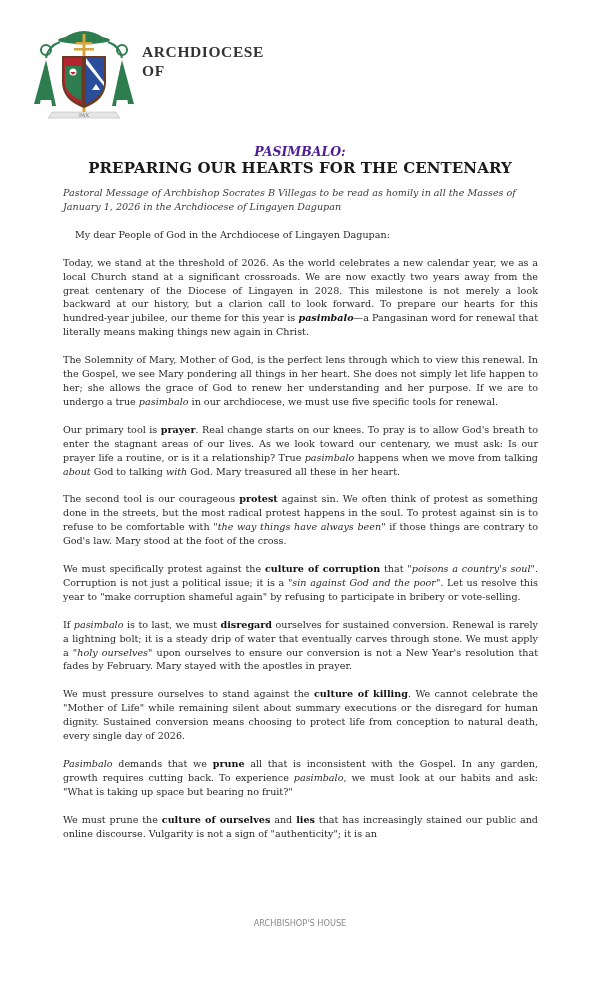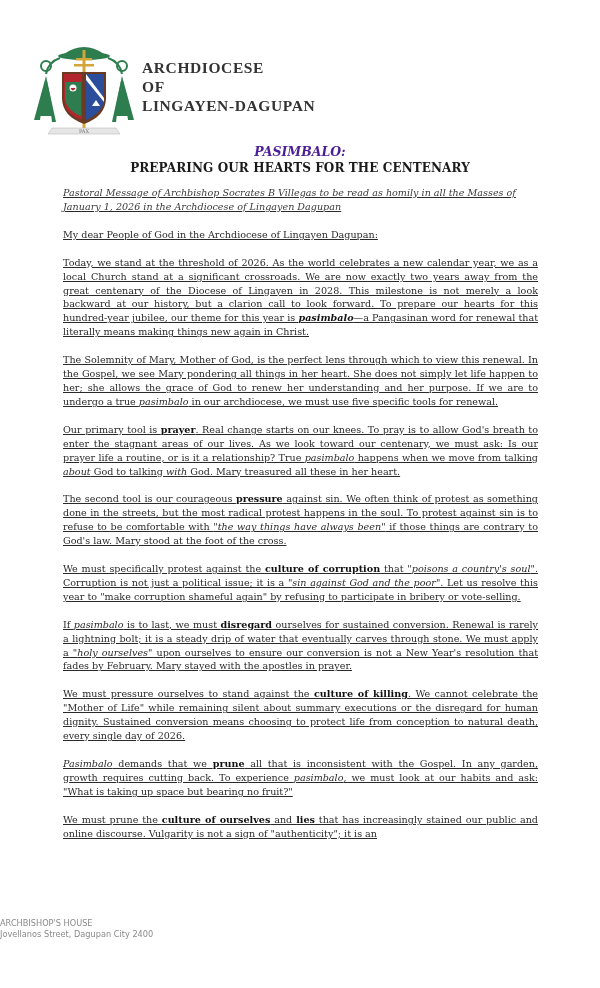--- a/index.html
+++ b/index.html
@@ -1,31 +1,31 @@
 <!DOCTYPE html>
 <html><head>
 <meta charset="utf-8">
 <style>
   html, body { margin: 0; padding: 0; background: #ffffff; }
   body { width: 600px; height: 988px; overflow: hidden; position: relative;
          font-family: "DejaVu Serif", "Liberation Serif", serif; color: #2a2a2a; }
-  .letterhead { position: absolute; left: 34px; top: 36px; width: 300px; height: 105px; }
+  .letterhead { position: absolute; left: 34px; top: 20px; width: 300px; height: 105px; }
   .crest { position: absolute; left: 0; top: 0; width: 100px; height: 105px; }
   .org-name { position: absolute; left: 108px; top: 22px; font-family: "Liberation Serif", "DejaVu Serif", serif;
               font-size: 15.5px; line-height: 19px; letter-spacing: 0.6px; color: #333; font-weight: bold; }
   .org-name div { white-space: nowrap; }
   .title-block { position: absolute; left: 0; width: 600px; top: 144px; text-align: center; }
   .title-line1 { font-size: 12.5px; font-weight: bold; font-style: italic; line-height: 16px; color: #4c1d95; }
-  .title-line2 { font-size: 12px; font-weight: bold; line-height: 16px; color: #1a1a1a; letter-spacing: 0.1px; }
-  .content { position: absolute; left: 63px; top: 186px; width: 475px; font-size: 9.6px; line-height: 13.9px; text-decoration: underline; }
+  .title-line2 { font-size: 15px; font-weight: bold; line-height: 16px; color: #1a1a1a; letter-spacing: 0.1px; }
+  .content { position: absolute; left: 63px; top: 186px; width: 475px; font-size: 9.6px; line-height: 13.9px; }
   .subtitle { font-style: italic; margin: 0 0 14px 0; color: #3a3a3a; }
-  .salutation { margin: 0 0 14px 0; }
+  .salutation { margin: 0 0 14px 12px; }
   .para { margin: 0 0 14px 0; text-align: justify; }
   .para b { font-weight: bold; color: #111; }
-  .footer { position: absolute; left: 0; width: 600px; top: 918px; 
+  .footer { position: absolute; left: 0; width: 600px; top: 918px; text-align: center;
             font-family: "DejaVu Sans", "Liberation Sans", sans-serif; font-size: 8.2px; line-height: 11px; color: #8a8a8a; }
 </style>
 </head>
 <body>
 
 <div class="letterhead">
   <div class="crest">
     <svg width="100" height="105" viewBox="0 0 100 105">
 
       <path d="M30 18 Q50 4 70 18 L74 22 Q50 14 26 22 Z" fill="#2e7d4f"></path>
@@ -60,41 +60,39 @@
       <path d="M36.5 52 Q39 57 41.5 52" fill="#b3262d"></path>
       <polygon points="62,64 66,70 58,70" fill="#ffffff"></polygon>
 
       <path d="M18 92 L82 92 L86 98 L14 98 Z" fill="#e6e6e6" stroke="#bdbdbd" stroke-width="0.6"></path>
       <text x="50" y="97" text-anchor="middle" font-size="5" fill="#777" font-family="DejaVu Serif, serif">PAX</text>
     </svg>
   </div>
   <div class="org-name">
     <div>ARCHDIOCESE</div>
     <div>OF</div>
-    <div>LINGAYEN-DAGUPAN</div>
   </div>
 </div>
 
 <div class="title-block">
   <div class="title-line1">PASIMBALO:</div>
   <div class="title-line2">PREPARING OUR HEARTS FOR THE CENTENARY</div>
 </div>
 
 <div class="content">
   <p class="subtitle">Pastoral Message of Archbishop Socrates B Villegas to be read as homily in all the Masses of January 1, 2026 in the Archdiocese of Lingayen Dagupan</p>
   <p class="salutation">My dear People of God in the Archdiocese of Lingayen Dagupan:</p>
   <div>
     <p class="para">Today, we stand at the threshold of 2026. As the world celebrates a new calendar year, we as a local Church stand at a significant crossroads. We are now exactly two years away from the great centenary of the Diocese of Lingayen in 2028. This milestone is not merely a look backward at our history, but a clarion call to look forward. To prepare our hearts for this hundred-year jubilee, our theme for this year is <b><i>pasimbalo</i></b>—a Pangasinan word for renewal that literally means making things new again in Christ.</p>
     <p class="para">The Solemnity of Mary, Mother of God, is the perfect lens through which to view this renewal. In the Gospel, we see Mary pondering all things in her heart. She does not simply let life happen to her; she allows the grace of God to renew her understanding and her purpose. If we are to undergo a true <i>pasimbalo</i> in our archdiocese, we must use five specific tools for renewal.</p>
     <p class="para">Our primary tool is <b>prayer</b>. Real change starts on our knees. To pray is to allow God's breath to enter the stagnant areas of our lives. As we look toward our centenary, we must ask: Is our prayer life a routine, or is it a relationship? True <i>pasimbalo</i> happens when we move from talking <i>about</i> God to talking <i>with</i> God. Mary treasured all these in her heart.</p>
-    <p class="para">The second tool is our courageous <b>pressure</b> against sin. We often think of protest as something done in the streets, but the most radical protest happens in the soul. To protest against sin is to refuse to be comfortable with <i>"the way things have always been"</i> if those things are contrary to God's law. Mary stood at the foot of the cross.</p>
+    <p class="para">The second tool is our courageous <b>protest</b> against sin. We often think of protest as something done in the streets, but the most radical protest happens in the soul. To protest against sin is to refuse to be comfortable with <i>"the way things have always been"</i> if those things are contrary to God's law. Mary stood at the foot of the cross.</p>
     <p class="para">We must specifically protest against the <b>culture of corruption</b> that "<i>poisons a country's soul</i>". Corruption is not just a political issue; it is a "<i>sin against God and the poor</i>". Let us resolve this year to "make corruption shameful again" by refusing to participate in bribery or vote-selling.</p>
     <p class="para">If <i>pasimbalo</i> is to last, we must <b>disregard</b> ourselves for sustained conversion. Renewal is rarely a lightning bolt; it is a steady drip of water that eventually carves through stone. We must apply a "<i>holy ourselves</i>" upon ourselves to ensure our conversion is not a New Year's resolution that fades by February.  Mary stayed with the apostles in prayer.</p>
     <p class="para">We must pressure ourselves to stand against the <b>culture of killing</b>. We cannot celebrate the "Mother of Life" while remaining silent about summary executions or the disregard for human dignity. Sustained conversion means choosing to protect life from conception to natural death, every single day of 2026.</p>
     <p class="para"><i>Pasimbalo</i> demands that we <b>prune</b> all that is inconsistent with the Gospel. In any garden, growth requires cutting back. To experience <i>pasimbalo</i>, we must look at our habits and ask: "What is taking up space but bearing no fruit?"</p>
     <p class="para">We must prune the <b>culture of ourselves</b> and <b>lies</b> that has increasingly stained our public and online discourse. Vulgarity is not a sign of "authenticity"; it is an</p>
   </div>
 </div>
 
 <div class="footer">
   <div>ARCHBISHOP'S HOUSE</div>
-  <div>Jovellanos Street, Dagupan City 2400</div>
 </div>
 
 </body></html>

